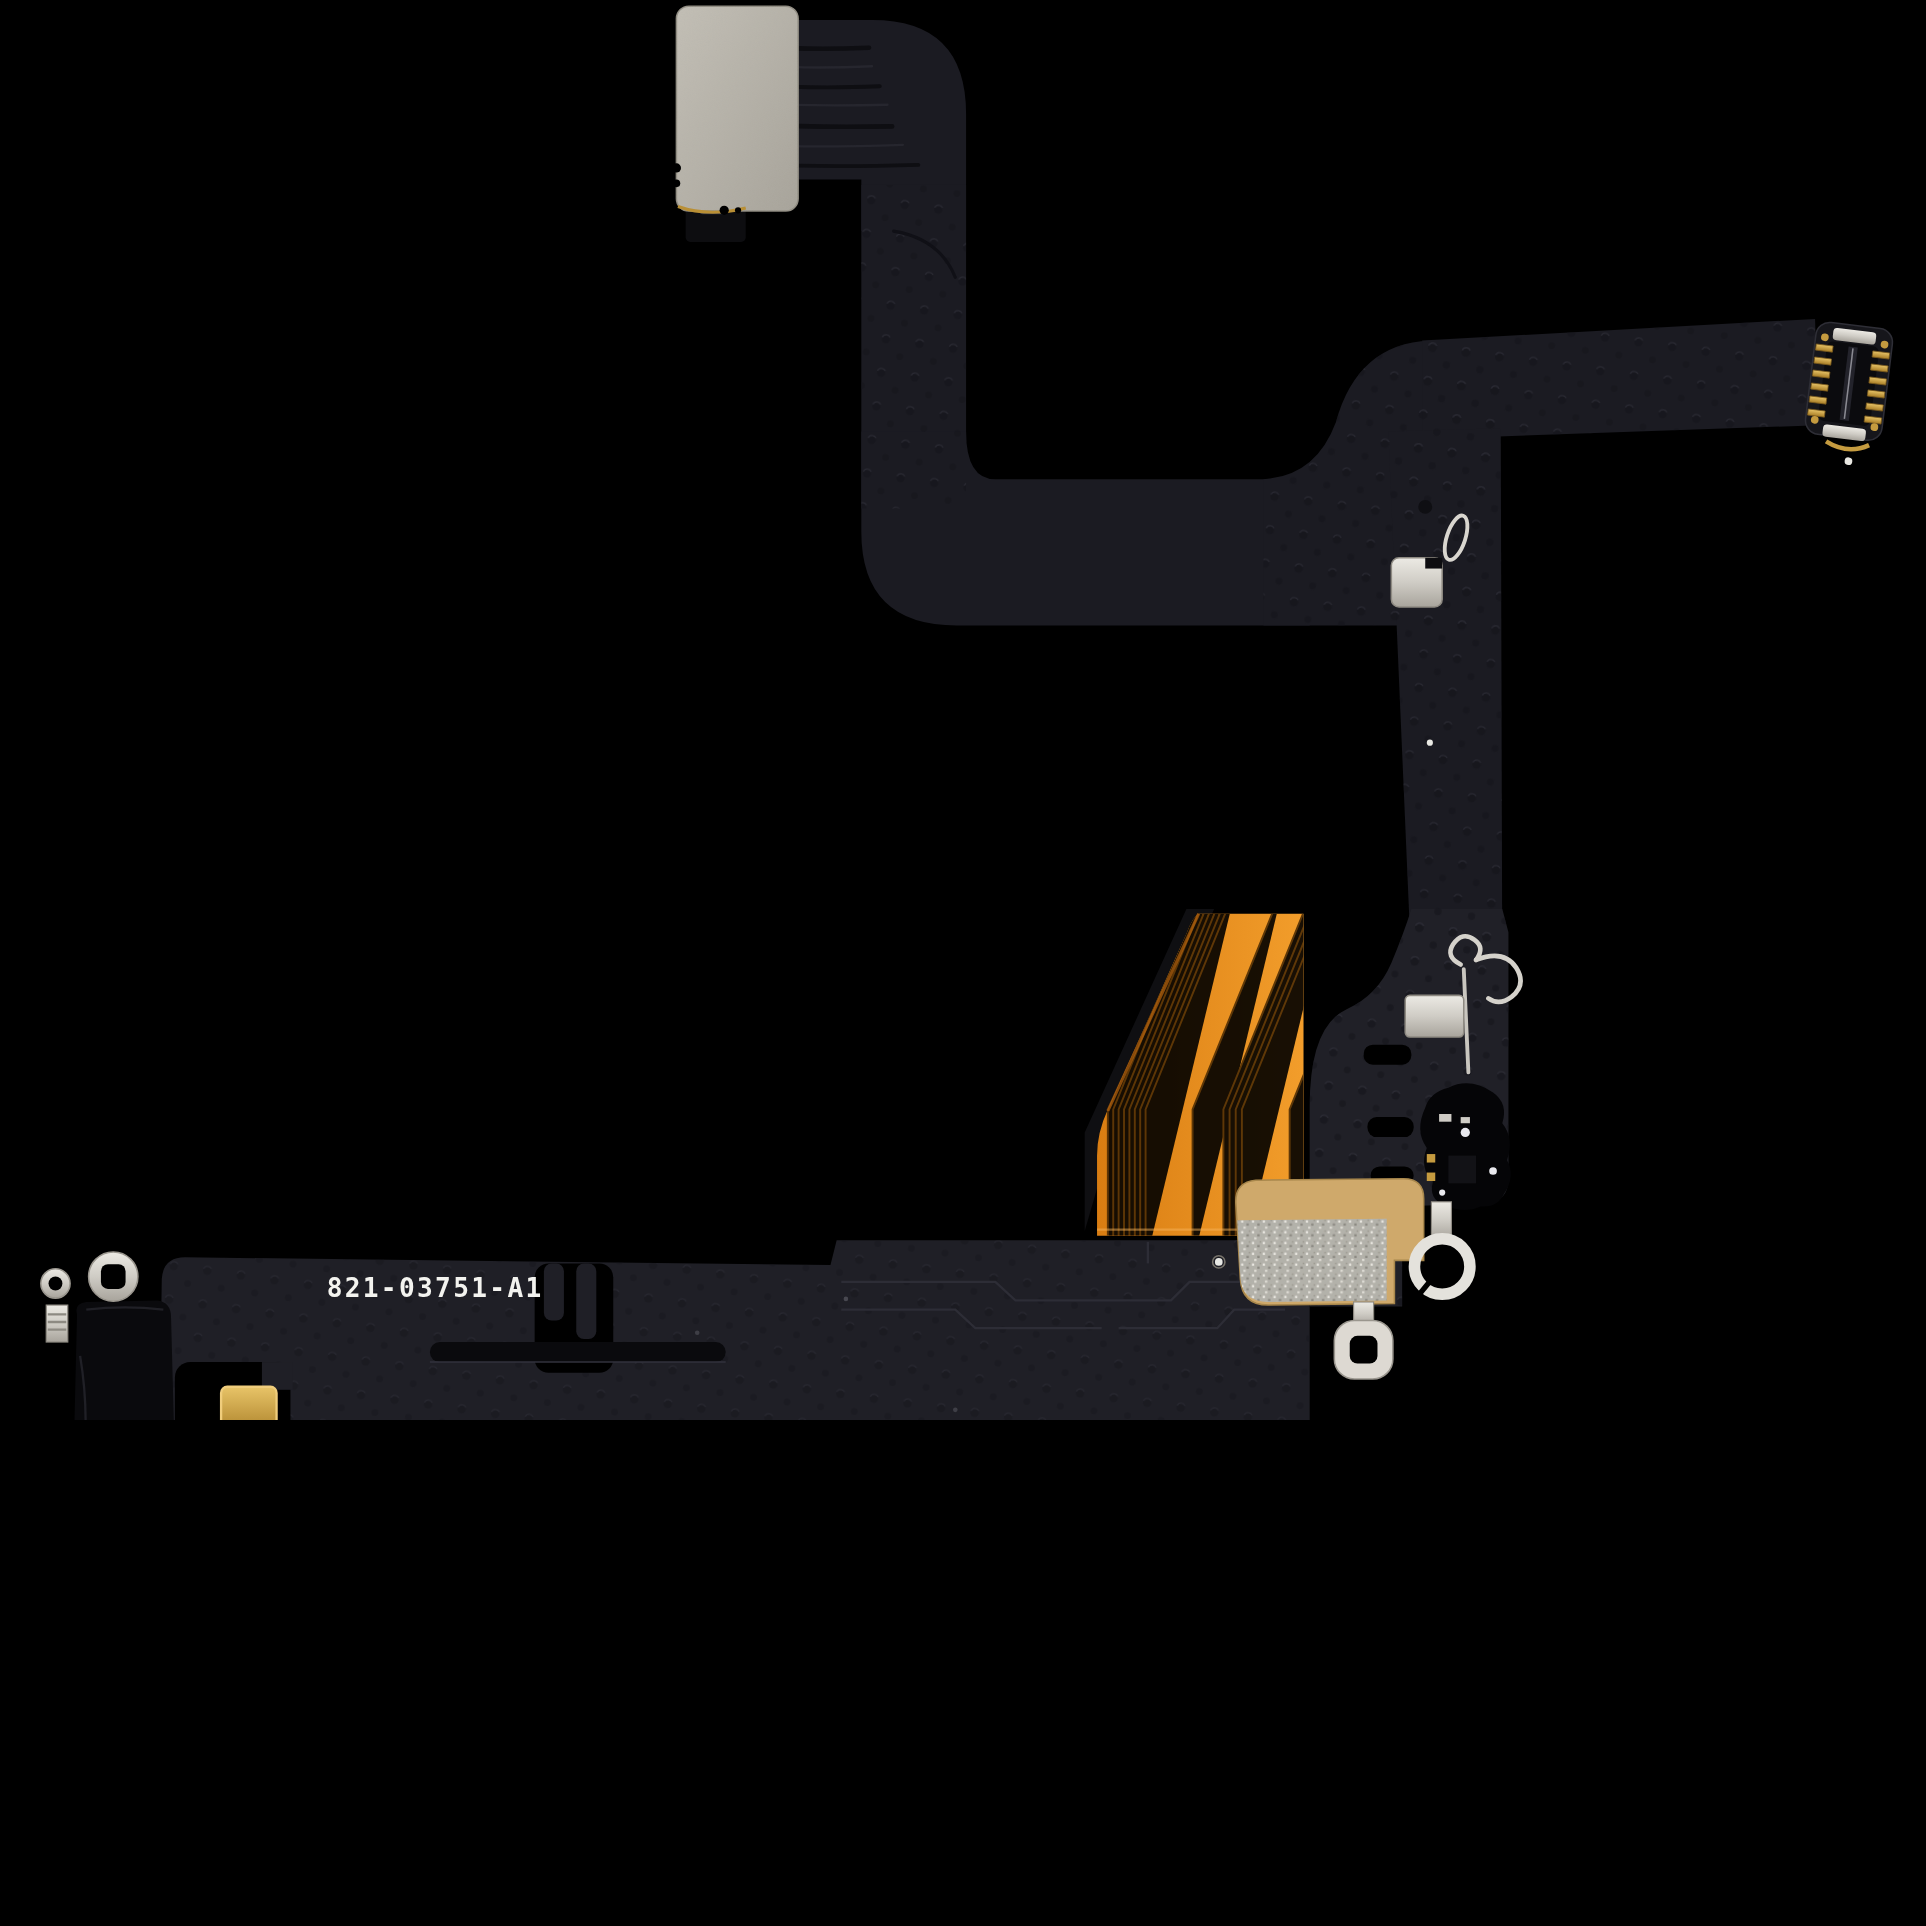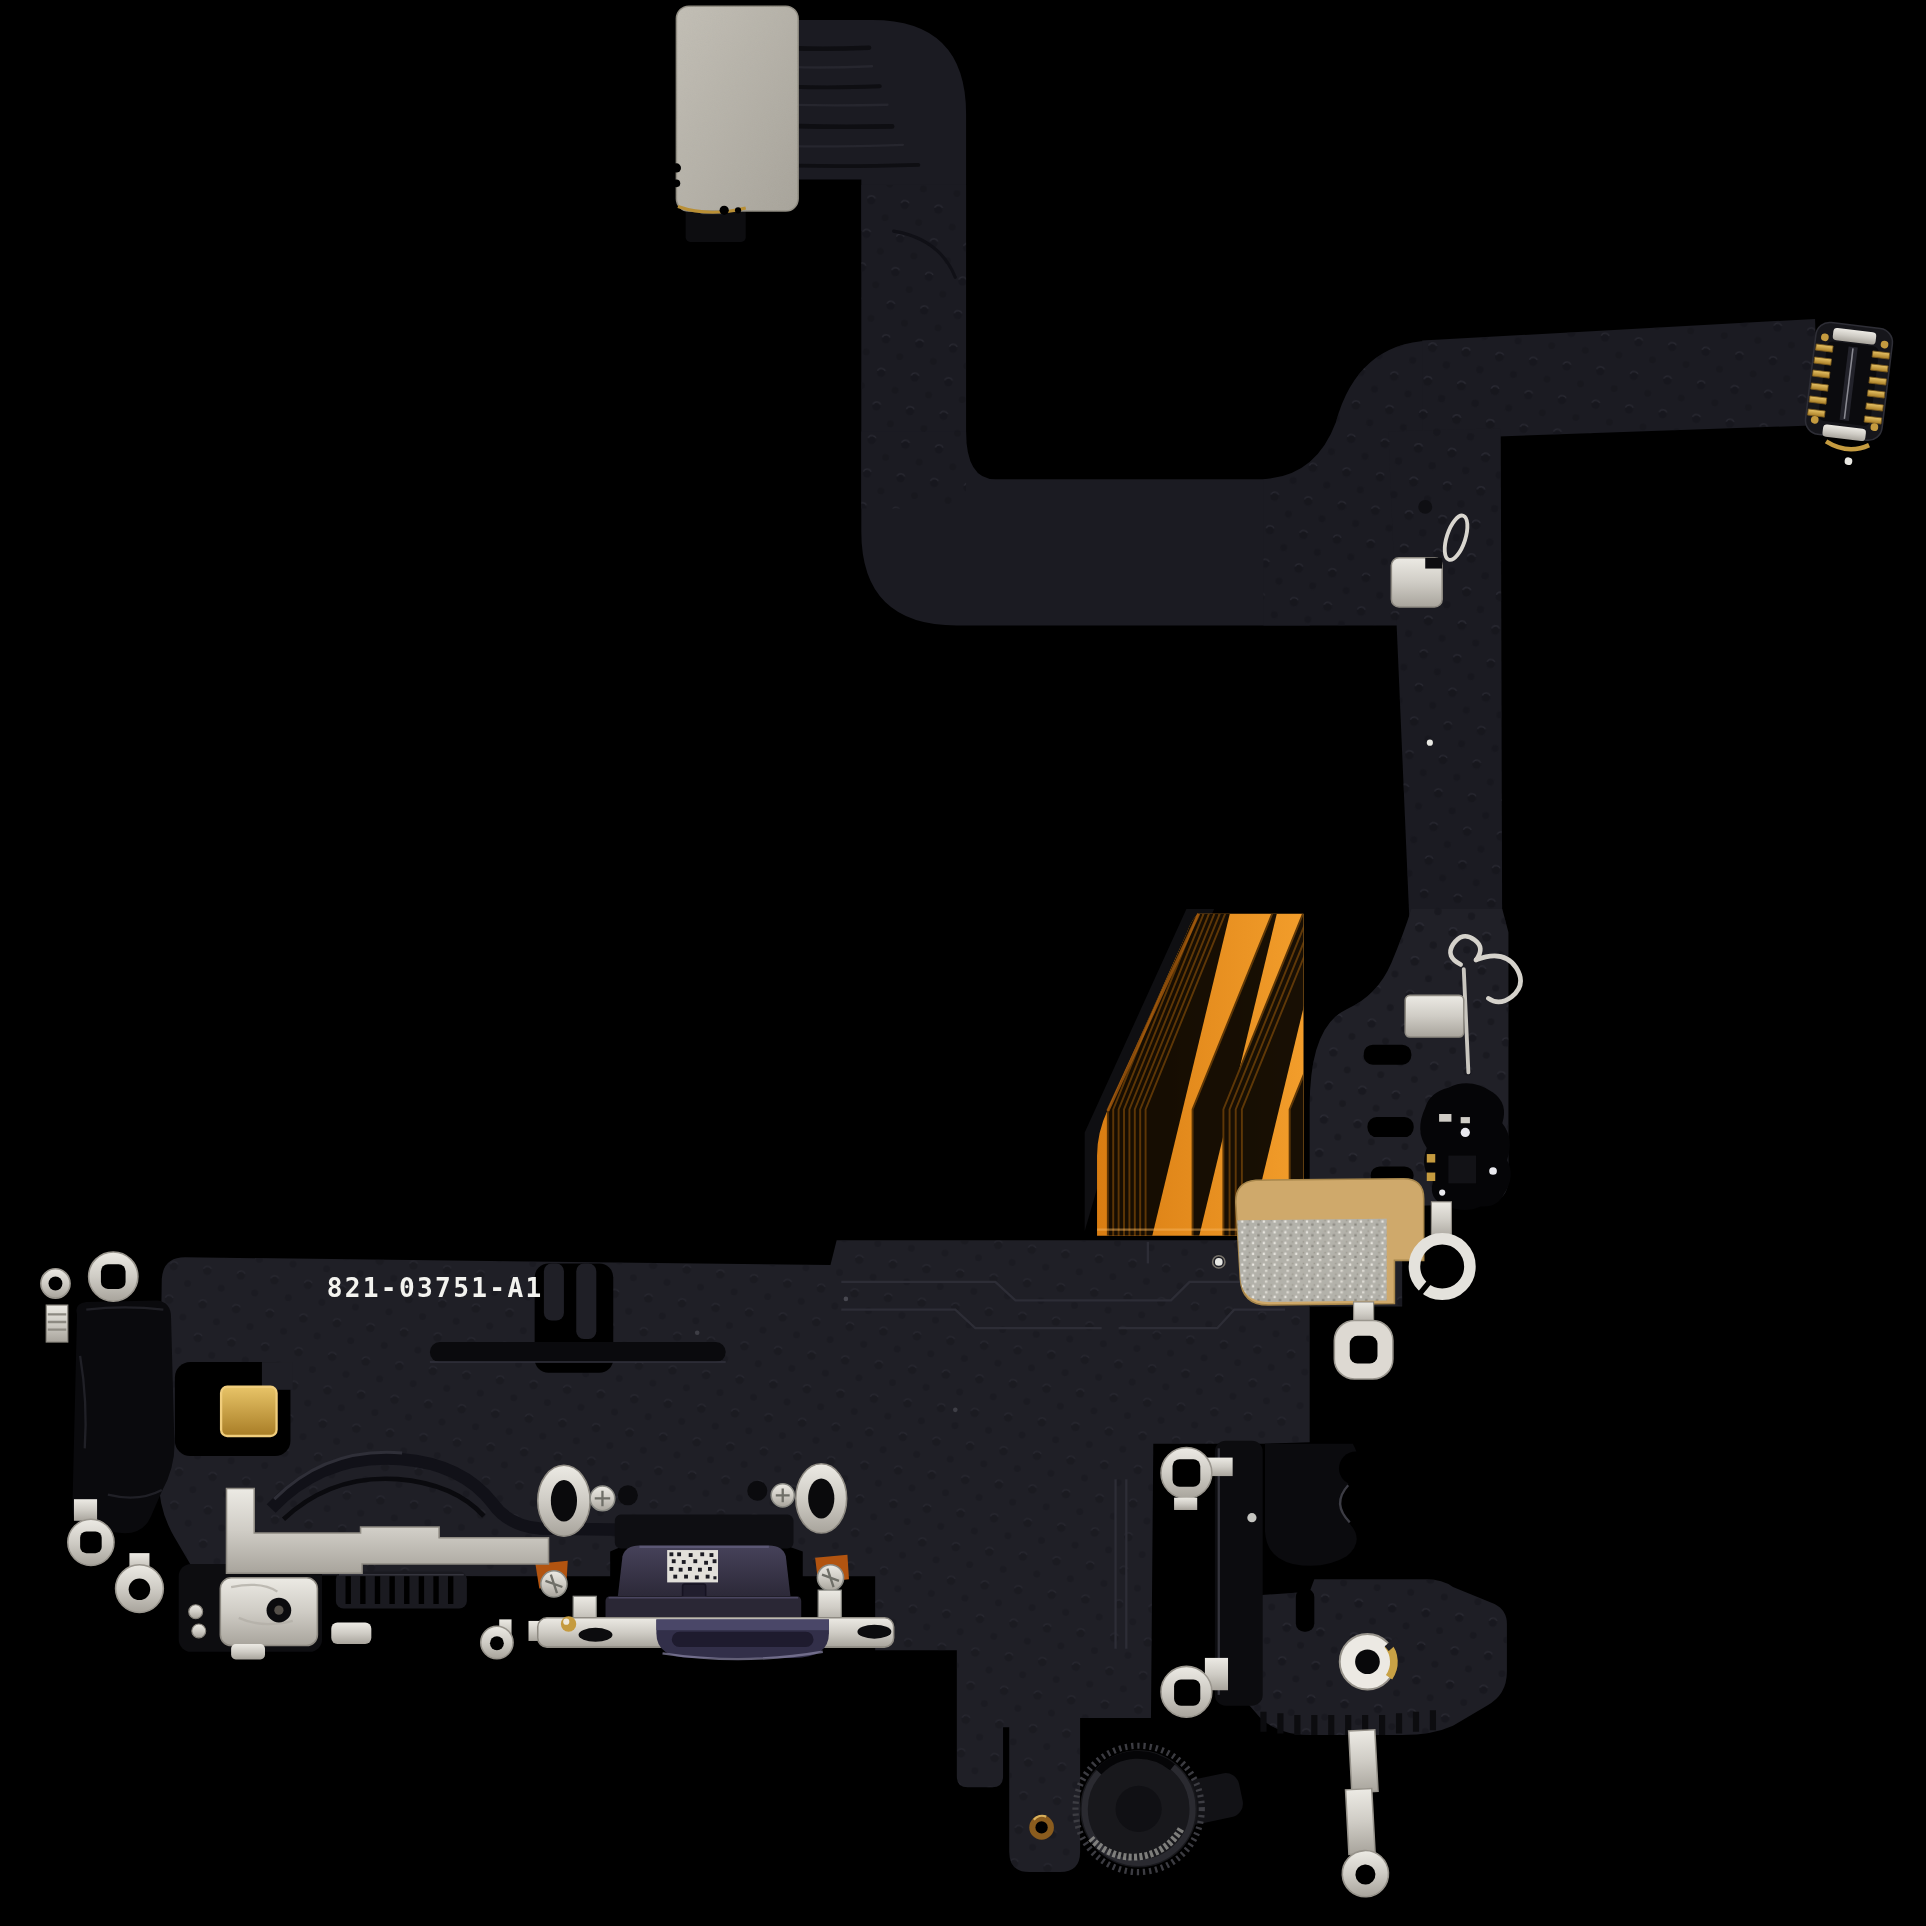--- a/index.html
+++ b/index.html
@@ -1,16 +1,16 @@
 <!DOCTYPE html>
 <html style="font-size:12.3px"><head>
 <meta charset="utf-8">
 <style>
   html,body{margin:0;padding:0;background:#000;}
-  .stage{width:1926px;height:1926px;background:#14b8a6;position:relative;overflow:hidden;}
+  .stage{width:1926px;height:1420px;background:#14b8a6;position:relative;overflow:hidden;}
   svg{display:block;width:1926px;height:1926px;}
   .pn-text{font-family:"DejaVu Sans Mono","Liberation Mono",monospace;font-weight:bold;
            font-size:34px;letter-spacing:3px;fill:#f3f3ef;}
 </style>
 </head>
 <body>
 
 <div class="stage">
 <svg viewBox="0 0 2500 2500" xmlns="http://www.w3.org/2000/svg">
   <defs>

